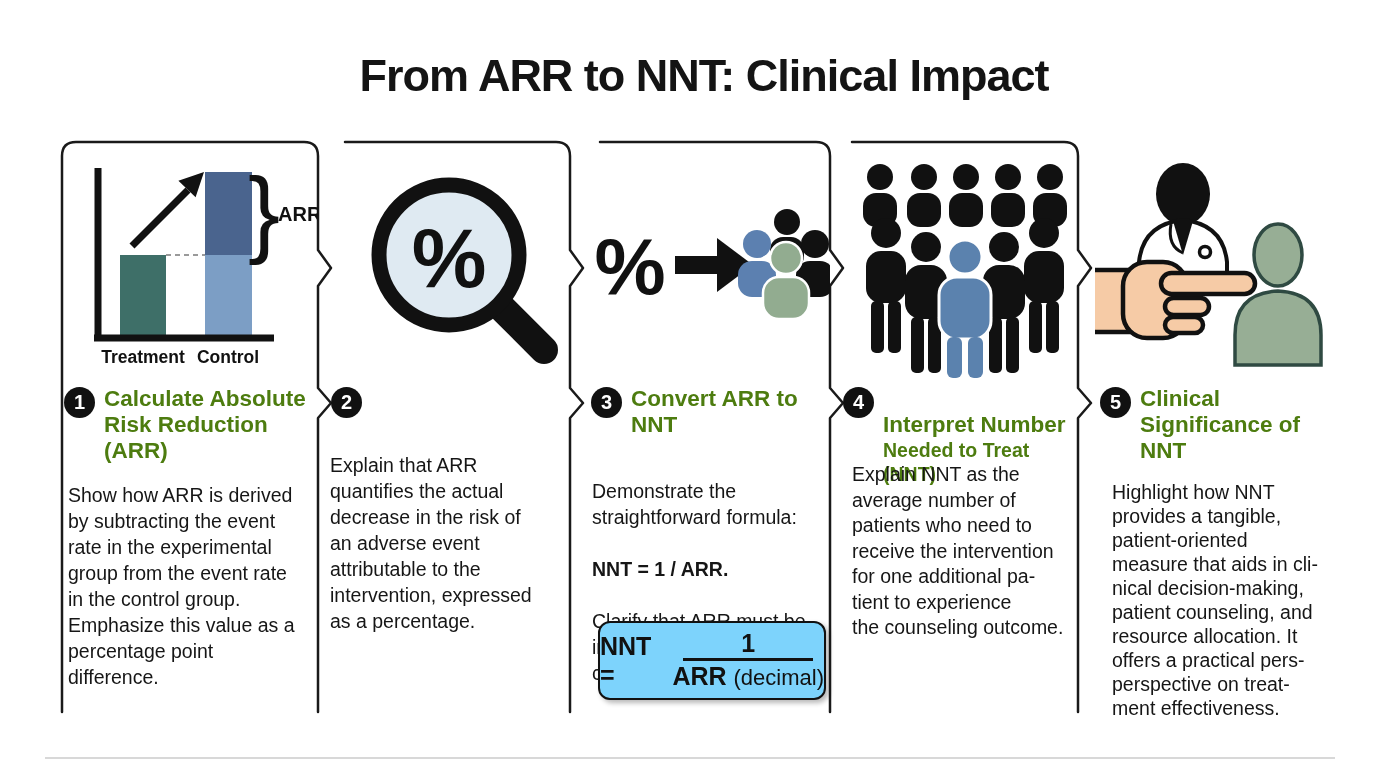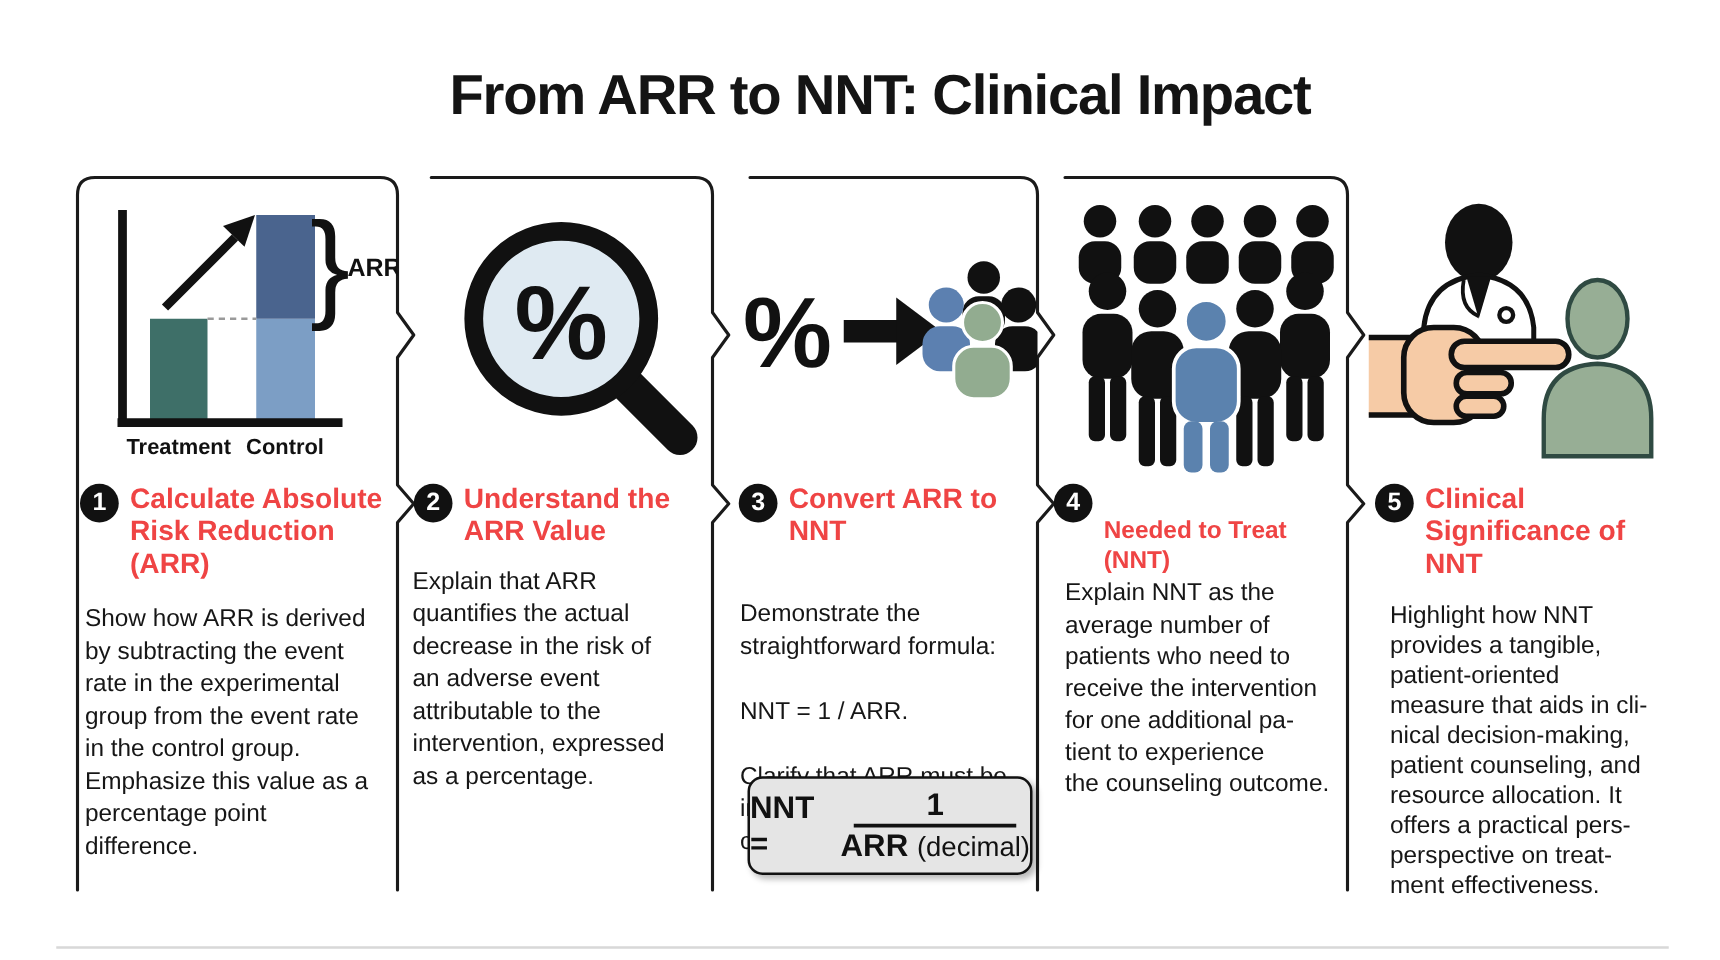--- a/index.html
+++ b/index.html
@@ -5,25 +5,25 @@
   html,body{margin:0;padding:0;background:#fff;}
   .stage{position:relative;width:1376px;height:768px;background:#ffffff;overflow:hidden;
          font-family:"Liberation Sans","DejaVu Sans",sans-serif;color:#111;}
   .title{position:absolute;top:34px;left:0;width:1376px;text-align:center;
          font-size:45px;font-weight:bold;letter-spacing:-1px;color:#141414;margin:16px;}
   svg.overlay{position:absolute;left:0;top:0;}
   .icon-svg{position:absolute;}
   .head-row{position:absolute;top:386px;display:flex;align-items:flex-start;gap:9px;}
   .badge{flex:0 0 auto;width:31px;height:31px;border-radius:50%;background:#111;color:#fff;
          display:flex;align-items:center;justify-content:center;font-size:20px;font-weight:bold;margin-top:1px;}
-  .heading{font-size:22.5px;font-weight:bold;line-height:26px;white-space:pre-line;color:#ef4444;}
+  .heading{font-size:22.5px;font-weight:bold;line-height:26px;white-space:pre-line;color:#4d7c0f;}
   .heading .sub{display:block;font-size:19.5px;line-height:24px;}
   .body-text{position:absolute;font-size:19.5px;line-height:26px;white-space:pre-line;color:#161616;}
-  .body-text .bold-line{font-weight:normal;}
-  .formula-box{position:absolute;left:598px;top:621px;width:224px;height:75px;background:#e5e5e5;
+  .body-text .bold-line{font-weight:bold;}
+  .formula-box{position:absolute;left:598px;top:621px;width:224px;height:75px;background:#7dd3fc;
          border:2.5px solid #111;border-radius:12px;box-shadow:3px 3px 5px rgba(0,0,0,.28);
          display:flex;align-items:center;justify-content:center;gap:12px;}
   .formula-lhs{font-size:25px;font-weight:bold;}
   .frac{display:flex;flex-direction:column;align-items:center;}
   .frac .num{font-size:25px;font-weight:bold;line-height:26px;}
   .frac .bar{width:130px;border-top:3px solid #111;margin:2px 0 2px 0;}
   .frac .den{font-size:25px;font-weight:bold;white-space:nowrap;line-height:27px;}
   .frac .den .note{font-size:22px;font-weight:normal;}
   .bottom-rule{position:absolute;left:45px;top:757px;width:1290px;height:0;border-top:2px solid #d8d8d8;}
 </style>
@@ -150,22 +150,20 @@
 by subtracting the event
 rate in the experimental
 group from the event rate
 in the control group.
 Emphasize this value as a
 percentage point
 difference.</div>
 
   <div class="head-row" style="left:331px;width:235px">
     <div class="badge">2</div>
-    <div class="heading">Understand the
-ARR Value</div>
   </div>
   <div class="body-text" style="left:330px;top:452px;width:225px">Explain that ARR
 quantifies the actual
 decrease in the risk of
 an adverse event
 attributable to the
 intervention, expressed
 as a percentage.</div>
 
   <div class="head-row" style="left:591px;width:236px">
@@ -186,20 +184,21 @@
     <span class="frac">
       <span class="num">1</span>
       <span class="bar"></span>
       <span class="den"><b>ARR</b> <span class="note">(decimal)</span></span>
     </span>
   </div>
 
   <div class="head-row" style="left:843px;width:240px">
     <div class="badge">4</div>
     <div class="heading">
+      <span>Interpret Number</span>
       <span class="sub">Needed to Treat (NNT)</span>
     </div>
   </div>
   <div class="body-text" style="left:852px;top:462px;width:228px;line-height:25.5px">Explain NNT as the
 average number of
 patients who need to
 receive the intervention
 for one additional pa-
 tient to experience
 the counseling outcome.</div>

